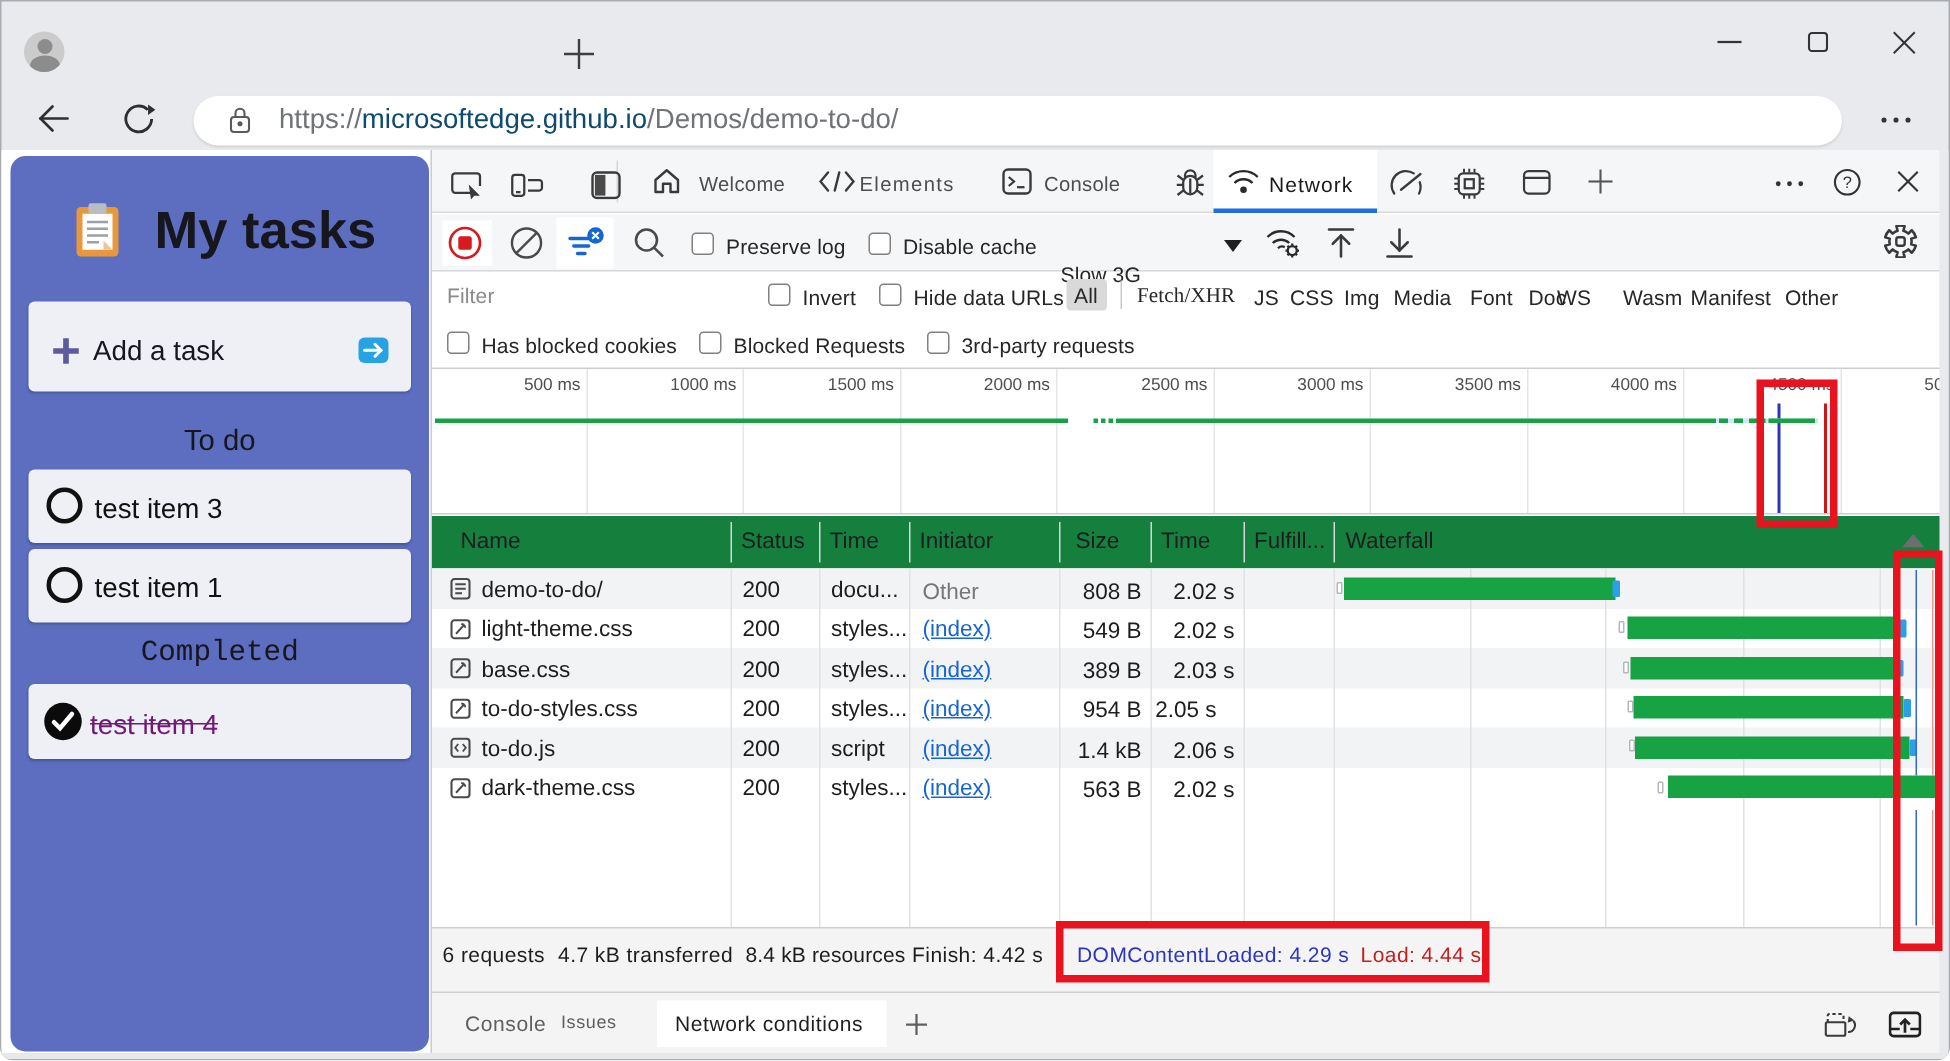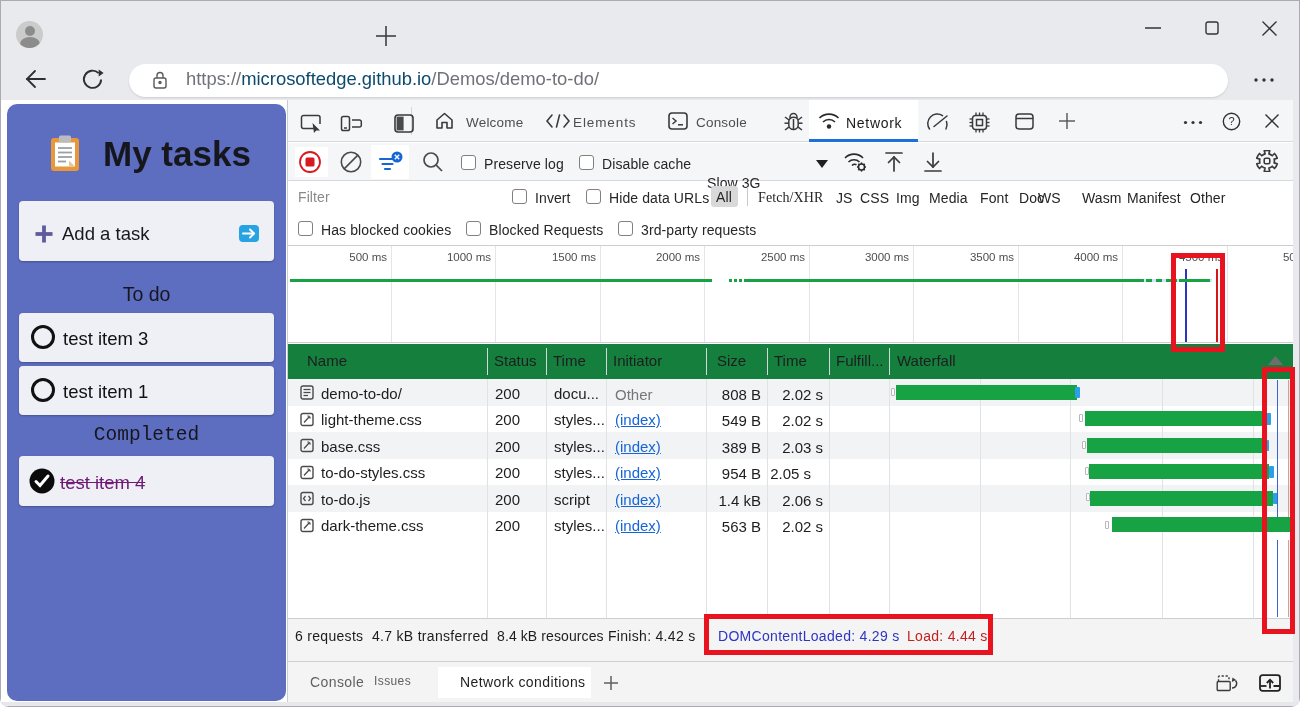--- a/index.html
+++ b/index.html
@@ -557,21 +557,21 @@
     <div class="cell" style="left:320px;top:9px;font-size:14px;letter-spacing:0.3px;">Finish: 4.42 s</div>
     <div class="cell" style="left:430px;top:9px;font-size:14px;letter-spacing:0.3px;color:#2d35c0;">DOMContentLoaded: 4.29 s</div>
     <div class="cell" style="left:619px;top:9px;font-size:14px;letter-spacing:0.3px;color:#c21f1f;">Load: 4.44 s</div>
   </div>
   <div class="redbox" style="left:416px;top:514px;width:289px;height:41px;"></div>
 
   <div class="abs" style="left:0;top:561px;width:1006px;height:41px;background:#f4f4f5;border-top:1px solid #ccced2;">
     <div class="lbl13" style="left:22px;top:12px;font-size:14px;letter-spacing:0.4px;color:#5f5f5f;">Console</div>
     <div class="lbl13" style="left:86px;top:12px;font-size:12px;letter-spacing:0.4px;color:#5f5f5f;">Issues</div>
     <div class="abs" style="left:150px;top:5px;width:153px;height:31px;background:#fff;"></div>
-    <div class="lbl13" style="left:162px;top:12px;font-size:14px;letter-spacing:0.4px;color:#1f1f1f;margin-left:10px;">Network conditions</div>
+    <div class="lbl13" style="left:162px;top:12px;font-size:14px;letter-spacing:0.4px;color:#1f1f1f;">Network conditions</div>
     <svg class="ic" style="left:315px;top:13px" width="16" height="16" viewBox="0 0 16 16">
           <g stroke="#5f5f5f" stroke-width="1.5">
             <line x1="8" y1="1" x2="8" y2="15"></line>
             <line x1="1" y1="8" x2="15" y2="8"></line>
           </g>
         </svg>
     <svg class="ic" style="left:928px;top:12px" width="23" height="18" viewBox="0 0 23 18">
           <g fill="none" stroke="#3a3a3a" stroke-width="1.4">
             <rect x="1.2" y="7.5" width="13" height="9" rx="1"></rect>
             <path d="M 2.5 7.5 V 3 a 1 1 0 0 1 1 -1 H 12 a 1 1 0 0 1 1 1 V 7.5" stroke-dasharray="2.2 1.8"></path>

